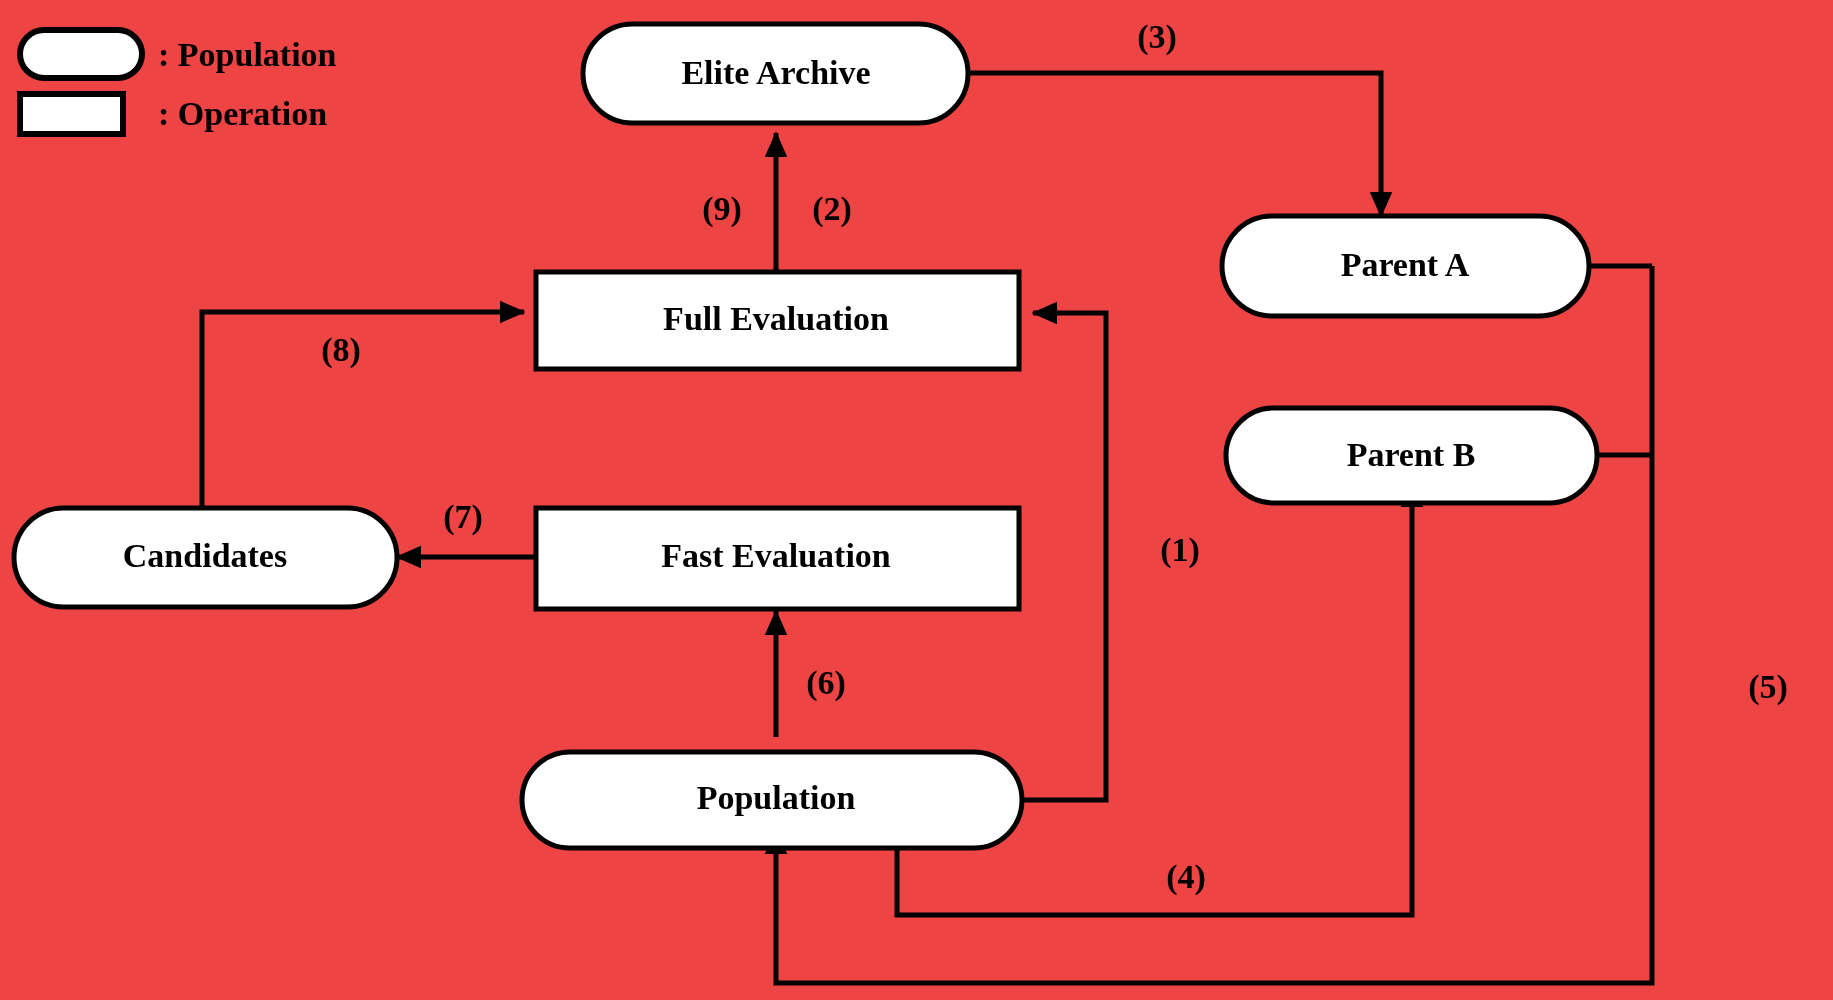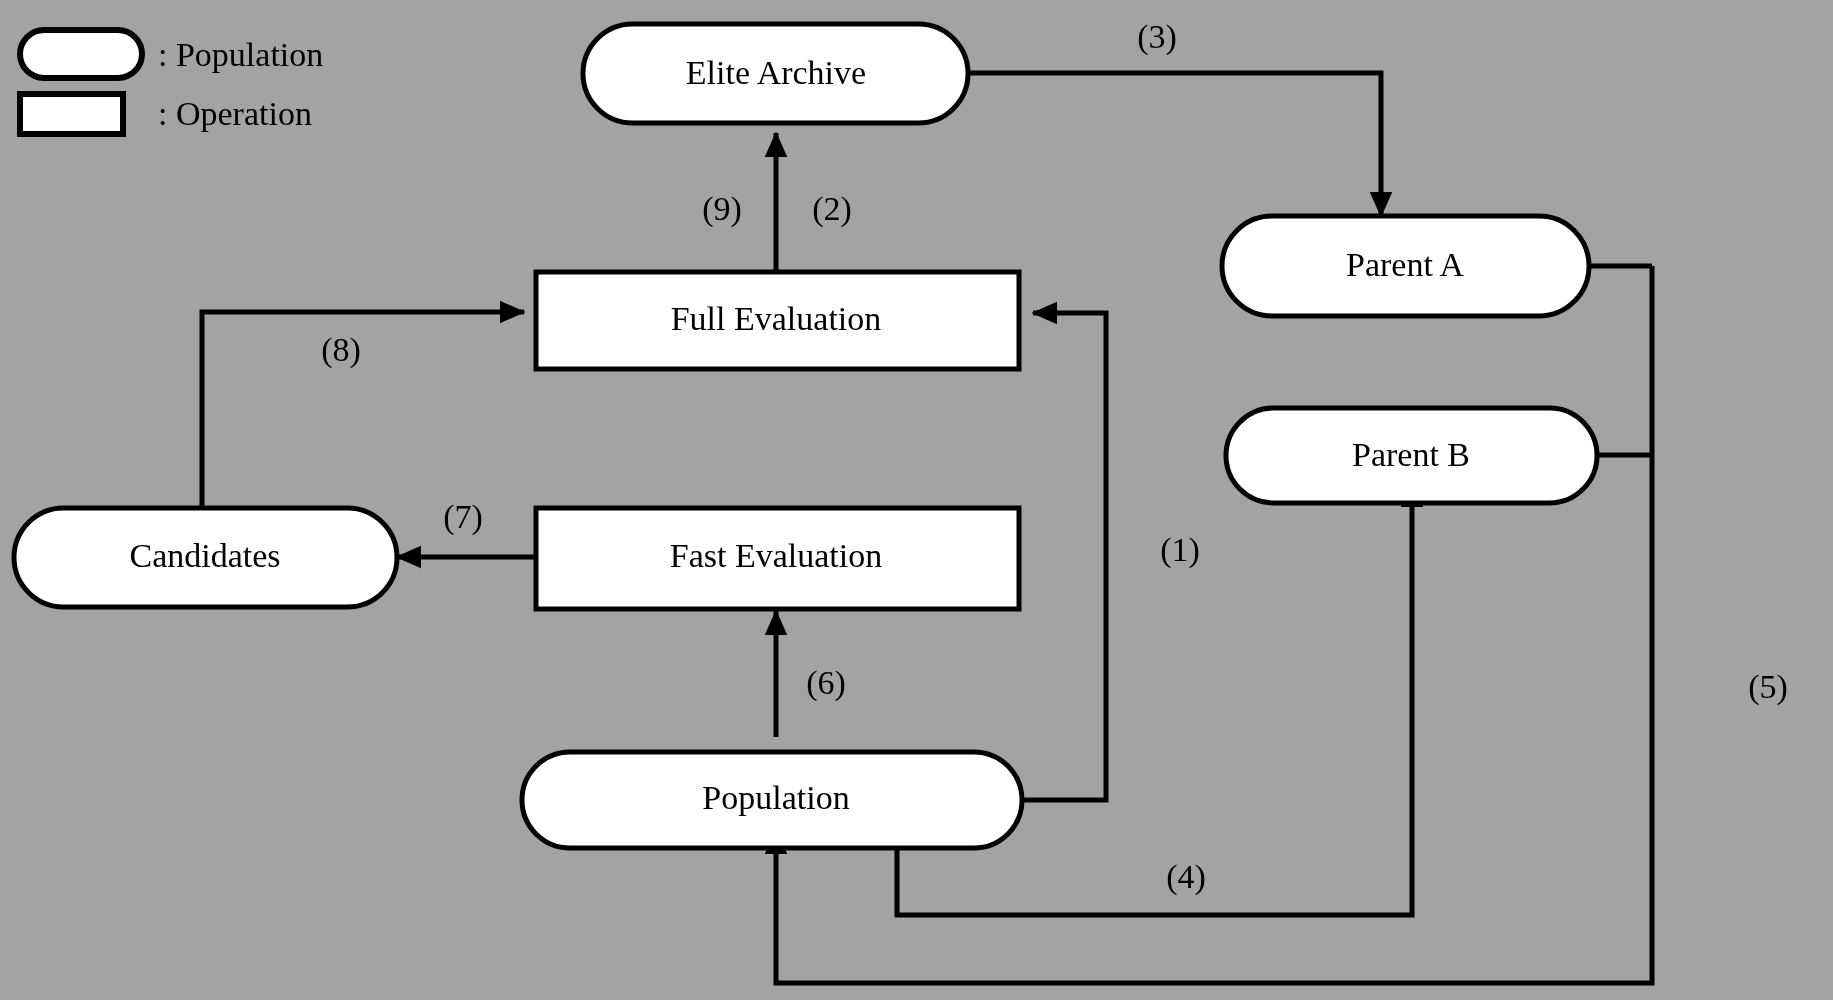--- a/index.html
+++ b/index.html
@@ -4,23 +4,24 @@
 <style>
   html, body {
     margin: 0;
     padding: 0;
     background: #ffffff;
   }
   #canvas-wrap {
     position: relative;
     width: 1833px;
     height: 1000px;
-    background: #a3a3a3;
+    background: #ef4444;
     overflow: hidden;
     font-family: "Liberation Serif", "DejaVu Serif", serif;
+    font-weight: bold;
   }
   svg#diagram {
     position: absolute;
     top: 0;
     left: 0;
     width: 1833px;
     height: 1000px;
   }
   .node-shape {
     fill: #ffffff;

